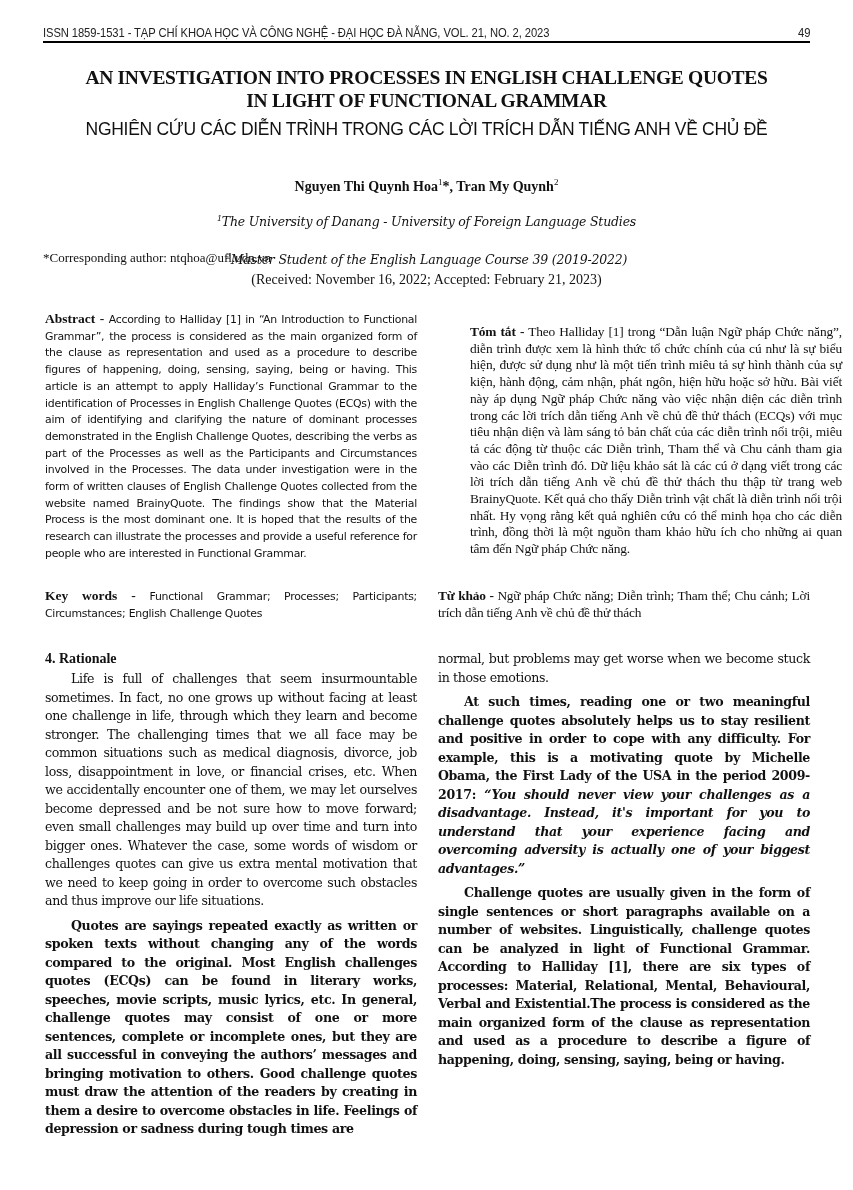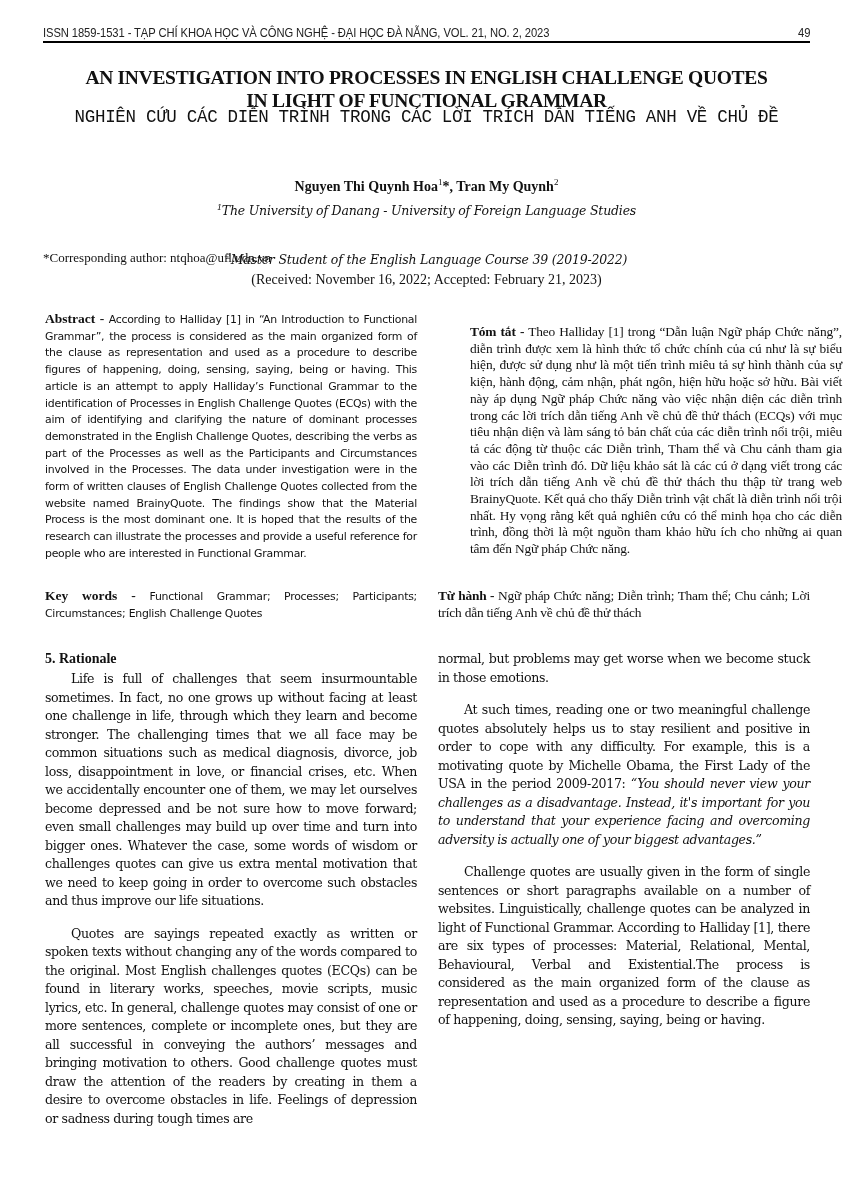--- a/index.html
+++ b/index.html
@@ -14,34 +14,34 @@
     display: flex; justify-content: space-between; align-items: flex-end; color: #222;
     transform: scaleX(0.92); transform-origin: left top; width: 834px;
   }
   .header-rule { position: absolute; left: 0; top: 41px; width: 767px; height: 2px; background: #000; }
   .title-en {
     position: absolute; left: 0; top: 66px; width: 767px; text-align: center;
     font-family: "Liberation Serif", serif; font-weight: bold; font-size: 19.5px; line-height: 23px;
     letter-spacing: -0.3px;
   }
   .title-vi {
-    position: absolute; left: 0; top: 106px; width: 767px; text-align: center;
-    font-family: Liberation Mono, monospace; font-size: 17.5px; line-height: 22px; letter-spacing: -0.3px;
+    position: absolute; left: 0; top: 118px; width: 767px; text-align: center;
+    font-family: Liberation Sans, sans-serif; font-size: 17.5px; line-height: 22px; letter-spacing: -0.3px;
   }
   .authors {
     position: absolute; left: 0; top: 177px; width: 767px; text-align: center;
     font-weight: bold; font-size: 14px;
   }
   .authors sup { font-weight: normal; font-size: 9px; }
   .affil {
     position: absolute; left: 0; width: 767px; text-align: center;
     font-family: "DejaVu Serif", serif; font-style: italic; font-size: 12.5px; letter-spacing: -0.2px;
   }
   .affil sup { font-size: 8px; }
-  .affil-1 { top: 203px; }
+  .affil-1 { top: 214px; }
   .affil-2 { top: 220px; margin-top: 32px; }
   .corr { position: absolute; left: 0; top: 250px; width: 767px; text-align: left; font-size: 13px; }
   .received { position: absolute; left: 0; top: 272px; width: 767px; text-align: center; font-size: 14px; }
 
   .col { position: absolute; width: 372px; text-align: justify; }
   .col-left { left: 2px; }
   .col-right { left: 395px; }
   .abs-en {
     top: 311px; font-family: "DejaVu Sans", sans-serif; font-size: 10.9px; line-height: 16.7px;
     letter-spacing: -0.25px;
@@ -50,21 +50,21 @@
   .kw-en { top: 588px; font-family: "DejaVu Sans", sans-serif; font-size: 10.9px; line-height: 16.7px; letter-spacing: -0.25px; }
   .abs-vi { top: 324px; font-family: "Liberation Serif", serif; font-size: 13.4px; line-height: 16.7px; letter-spacing: -0.15px; margin-left: 32px; }
   .abs-vi .lead, .kw-vi .lead { font-weight: bold; }
   .kw-vi { top: 588px; font-family: "Liberation Serif", serif; font-size: 13.4px; line-height: 16.7px; letter-spacing: -0.2px; }
 
   .body-col { font-family: "DejaVu Serif", serif; font-size: 12.6px; line-height: 18.5px; letter-spacing: -0.35px; }
   .body-left { top: 650px; }
   .body-right { top: 650px; }
   .section-heading { font-family: "Liberation Serif", serif; font-weight: bold; font-size: 14px; margin: 0 0 2px 0; line-height: 18px; letter-spacing: 0; }
   .para { margin: 0; text-indent: 26px; }
-  .para + .para { margin-top: 14px; }
+  .para + .para { margin-top: 6px; font-weight: bold; }
   .para.no-indent { text-indent: 0; }
   .quote { font-style: italic; }
 </style>
 </head>
 <body>
 
 <div class="page">
 
   <div class="running-header">
     <span>ISSN 1859-1531 - TẠP CHÍ KHOA HỌC VÀ CÔNG NGHỆ - ĐẠI HỌC ĐÀ NẴNG, VOL. 21, NO. 2, 2023</span>
@@ -98,25 +98,25 @@
     <span class="lead">Abstract -</span><span> According to Halliday [1] in “An Introduction to Functional Grammar”, the process is considered as the main organized form of the clause as representation and used as a procedure to describe figures of happening, doing, sensing, saying, being or having. This article is an attempt to apply Halliday’s Functional Grammar to the identification of Processes in English Challenge Quotes (ECQs) with the aim of identifying and clarifying the nature of dominant processes demonstrated in the English Challenge Quotes, describing the verbs as part of the Processes as well as the Participants and Circumstances involved in the Processes. The data under investigation were in the form of written clauses of English Challenge Quotes collected from the website named BrainyQuote. The findings show that the Material Process is the most dominant one. It is hoped that the results of the research can illustrate the processes and provide a useful reference for people who are interested in Functional Grammar.</span>
   </div>
   <div class="col col-left kw-en">
     <span class="lead">Key words -</span><span> Functional Grammar; Processes; Participants; Circumstances; English Challenge Quotes</span>
   </div>
 
   <div class="col col-right abs-vi">
     <span class="lead">Tóm tắt -</span><span>  Theo Halliday [1] trong “Dẫn luận Ngữ pháp Chức năng”, diễn trình được xem là hình thức tổ chức chính của cú như là sự biểu hiện, được sử dụng như là một tiến trình miêu tả sự hình thành của sự kiện, hành động, cảm nhận, phát ngôn, hiện hữu hoặc sở hữu. Bài viết này áp dụng Ngữ pháp Chức năng vào việc nhận diện các diễn trình trong các lời trích dẫn tiếng Anh về chủ đề thử thách (ECQs) với mục tiêu nhận diện và làm sáng tỏ bản chất của các diễn trình nổi trội, miêu tả các động từ thuộc các Diễn trình, Tham thể và Chu cảnh tham gia vào các Diễn trình đó. Dữ liệu khảo sát là các cú ở dạng viết trong các lời trích dẫn tiếng Anh về chủ đề thử thách thu thập từ trang web BrainyQuote. Kết quả cho thấy Diễn trình vật chất là diễn trình nổi trội nhất. Hy vọng rằng kết quả nghiên cứu có thể minh họa cho các diễn trình, đồng thời là một nguồn tham khảo hữu ích cho những ai quan tâm đến Ngữ pháp Chức năng.</span>
   </div>
   <div class="col col-right kw-vi">
-    <span class="lead">Từ hành -</span><span> Ngữ pháp Chức năng; Diễn trình; Tham thể; Chu cảnh; Lời trích dẫn tiếng Anh về chủ đề thử thách</span>
+    <span class="lead">Từ khảo -</span><span> Ngữ pháp Chức năng; Diễn trình; Tham thể; Chu cảnh; Lời trích dẫn tiếng Anh về chủ đề thử thách</span>
   </div>
 
   <div class="col col-left body-col body-left">
-    <h2 class="section-heading">5. Rationale</h2>
+    <h2 class="section-heading">4. Rationale</h2>
     <p class="para">Life is full of challenges that seem insurmountable sometimes. In fact, no one grows up without facing at least one challenge in life, through which they learn and become stronger. The challenging times that we all face may be common situations such as medical diagnosis, divorce, job loss, disappointment in love, or financial crises, etc. When we accidentally encounter one of them, we may let ourselves become depressed and be not sure how to move forward; even small challenges may build up over time and turn into bigger ones. Whatever the case, some words of wisdom or challenges quotes can give us extra mental motivation that we need to keep going in order to overcome such obstacles and thus improve our life situations.</p>
     <p class="para">Quotes are sayings repeated exactly as written or spoken texts without changing any of the words compared to the original. Most English challenges quotes (ECQs) can be found in literary works, speeches, movie scripts, music lyrics, etc. In general, challenge quotes may consist of one or more sentences, complete or incomplete ones, but they are all successful in conveying the authors’ messages and bringing motivation to others. Good challenge quotes must draw the attention of the readers by creating in them a desire to overcome obstacles in life. Feelings of depression or sadness during tough times are</p>
   </div>
 
   <div class="col col-right body-col body-right">
     <p class="para no-indent">normal, but problems may get worse when we become stuck in those emotions.</p>
     <p class="para"><span>At such times, reading one or two meaningful challenge quotes absolutely helps us to stay resilient and positive in order to cope with any difficulty. For example, this is a motivating quote by Michelle Obama, the First Lady of the USA in the period 2009-2017: </span><span class="quote">“You should never view your challenges as a disadvantage. Instead, it's important for you to understand that your experience facing and overcoming adversity is actually one of your biggest advantages.”</span></p>
     <p class="para">Challenge quotes are usually given in the form of single sentences or short paragraphs available on a number of websites. Linguistically, challenge quotes can be analyzed in light of Functional Grammar. According to Halliday [1], there are six types of processes: Material, Relational, Mental, Behavioural, Verbal and Existential.The process is considered as the main organized form of the clause as representation and used as a procedure to describe a figure of happening, doing, sensing, saying, being or having.</p>
   </div>
 

